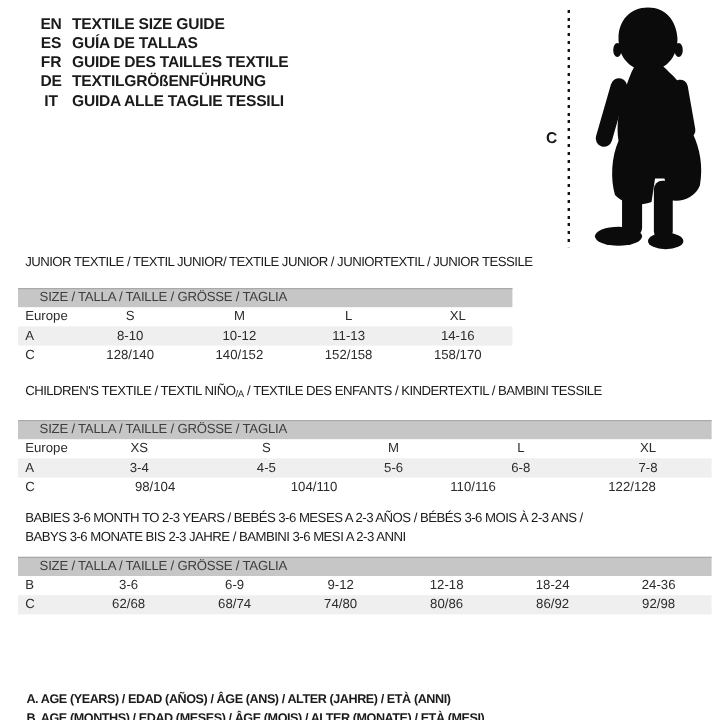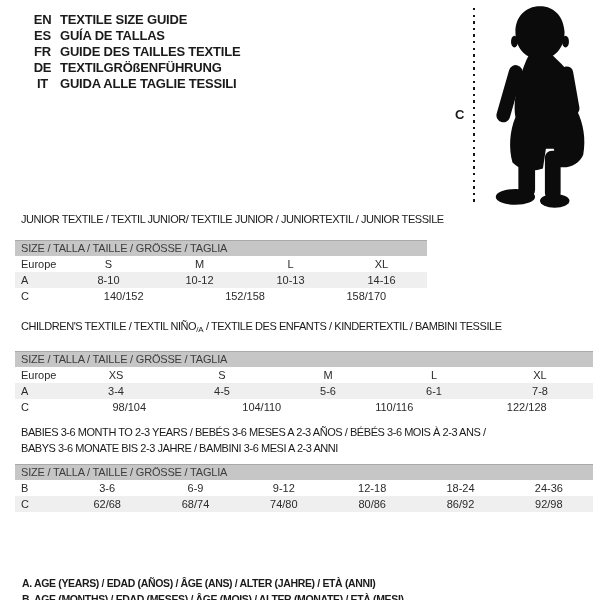--- a/index.html
+++ b/index.html
@@ -22,21 +22,21 @@
   .measure-c { left:455px; top:107px; font-size:13px; font-weight:bold; }
   .baby { left:483px; top:3px; }
 
   
   .sec { left:15px; }
   .sec-title { margin-left:6px; font-size:11px; font-weight:normal;
     letter-spacing:-0.45px; line-height:14px; white-space:nowrap; }
   .sec-title.two-line { line-height:16px; }
   .sub { font-size:8px; vertical-align:-2px; letter-spacing:-0.2px; }
   .size-bar { height:16px; background:#c6c6c6; border-top:1px solid #a9a9a9;
-    line-height:15px; font-size:11px; color:#3d3d3d; padding-left:6px;
+    line-height:15px; font-size:11px; color:#3d3d3d; padding-left:18px;
     letter-spacing:-0.2px; white-space:nowrap; }
   .size-bar.mt14 { margin-top:14px; }
   .size-bar.mt8 { margin-top:8px; }
   .trow { display:flex; height:16px; line-height:16px; font-size:11px; color:#2b2b2b;justify-content:flex-end; }
   .trow.alt { background:#efefef; }
   .tlabel { width:48px; padding-left:6px; }
   .tcell { flex:1; text-align:center; }
 
   
   .notes { left:22px; top:538px;margin-top:37px; }
@@ -93,25 +93,26 @@
     <div class="tlabel">Europe</div>
     <div class="tcell">S</div>
     <div class="tcell">M</div>
     <div class="tcell">L</div>
     <div class="tcell">XL</div>
   </div>
   <div class="trow alt">
     <div class="tlabel">A</div>
     <div class="tcell">8-10</div>
     <div class="tcell">10-12</div>
-    <div class="tcell">10-13</div>
+    <div class="tcell">11-13</div>
     <div class="tcell">14-16</div>
   </div>
   <div class="trow">
     <div class="tlabel">C</div>
+    <div class="tcell">128/140</div>
     <div class="tcell">140/152</div>
     <div class="tcell">152/158</div>
     <div class="tcell">158/170</div>
   </div>
 </div>
 
 <div class="abs sec" style="top:319px; width:578px;">
   <div class="sec-title"><span>CHILDREN'S TEXTILE / TEXTIL NIÑO</span><span class="sub">/A</span><span> / TEXTILE DES ENFANTS / KINDERTEXTIL / BAMBINI TESSILE</span></div>
   <div class="size-bar mt14">SIZE / TALLA / TAILLE / GRÖSSE / TAGLIA</div>
   <div class="trow">
@@ -120,21 +121,21 @@
     <div class="tcell">S</div>
     <div class="tcell">M</div>
     <div class="tcell">L</div>
     <div class="tcell">XL</div>
   </div>
   <div class="trow alt">
     <div class="tlabel">A</div>
     <div class="tcell">3-4</div>
     <div class="tcell">4-5</div>
     <div class="tcell">5-6</div>
-    <div class="tcell">6-1</div>
+    <div class="tcell">6-8</div>
     <div class="tcell">7-8</div>
   </div>
   <div class="trow">
     <div class="tlabel">C</div>
     <div class="tcell">98/104</div>
     <div class="tcell">104/110</div>
     <div class="tcell">110/116</div>
     <div class="tcell">122/128</div>
   </div>
 </div>

